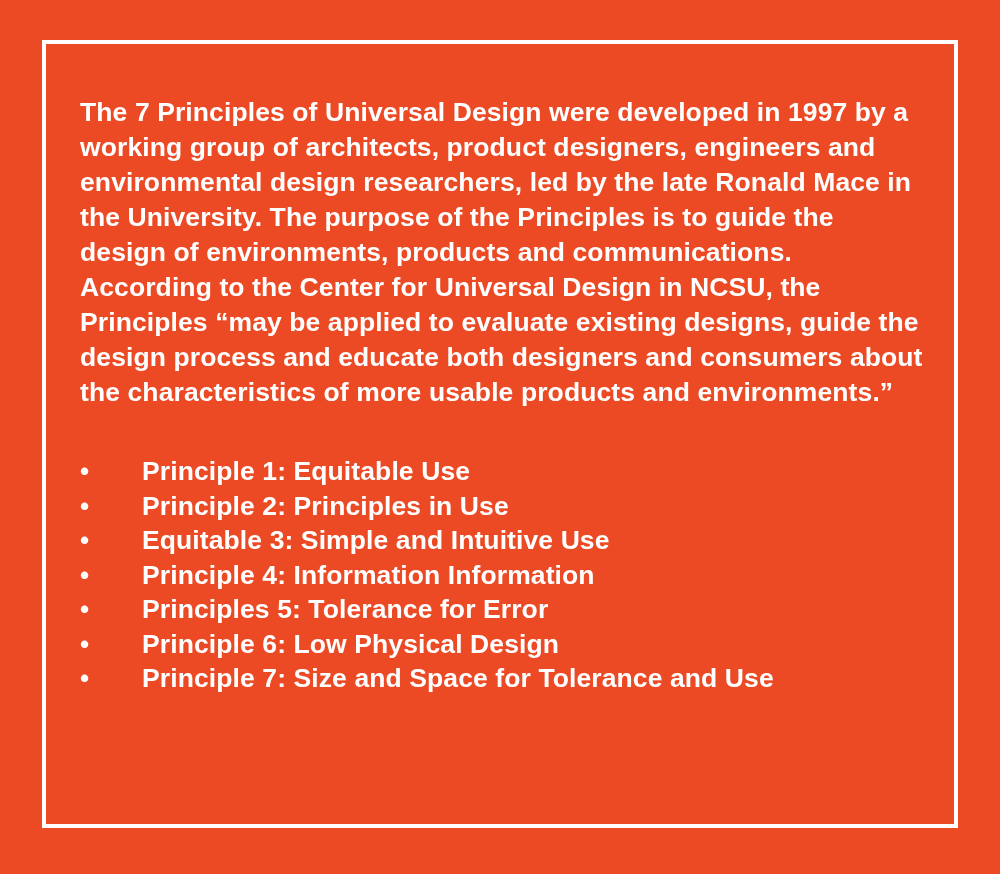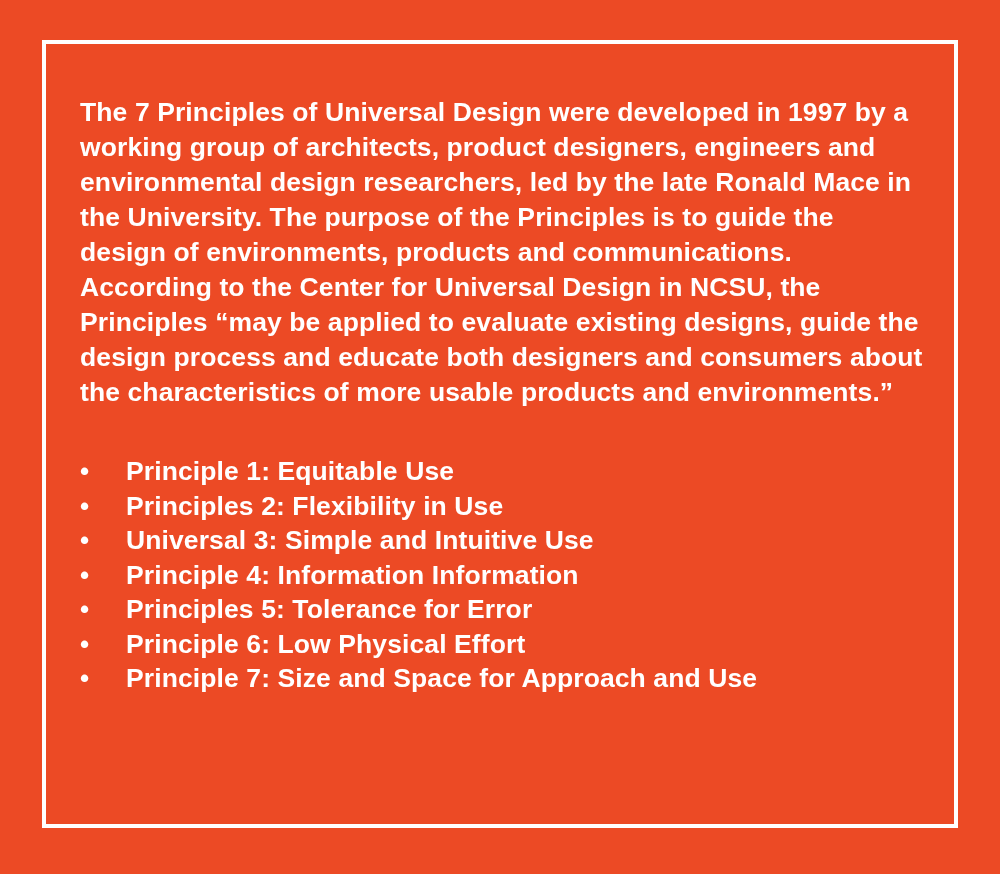--- a/index.html
+++ b/index.html
@@ -60,53 +60,54 @@
   }
   .bullet-mark {
     width: 46px;
     flex: 0 0 46px;
     text-align: left;
     font-size: 26px;
     line-height: 34.5px;
   }
   .bullet-text {
     flex: 1 1 auto;
+    margin-left: 16px;
   }
 </style>
 </head>
 <body>
 
 <div class="slide">
   <div class="frame"></div>
   <div class="content">
     <p class="paragraph">The 7 Principles of Universal Design were developed in 1997 by a working group of architects, product designers, engineers and environmental design researchers, led by the late Ronald Mace in the University. The purpose of the Principles is to guide the design of environments, products and communications. According to the Center for Universal Design in NCSU, the Principles “may be applied to evaluate existing designs, guide the design process and educate both designers and consumers about the characteristics of more usable products and environments.”</p>
     <ul class="bullet-list">
       <li>
         <span class="bullet-mark">•</span>
         <span class="bullet-text">Principle 1: Equitable Use</span>
       </li>
       <li>
         <span class="bullet-mark">•</span>
-        <span class="bullet-text">Principles 2: Flexibility in Use</span>
+        <span class="bullet-text">Principle 2: Principles in Use</span>
       </li>
       <li>
         <span class="bullet-mark">•</span>
-        <span class="bullet-text">Universal 3: Simple and Intuitive Use</span>
+        <span class="bullet-text">Equitable 3: Simple and Intuitive Use</span>
       </li>
       <li>
         <span class="bullet-mark">•</span>
         <span class="bullet-text">Principle 4: Information Information</span>
       </li>
       <li>
         <span class="bullet-mark">•</span>
         <span class="bullet-text">Principles 5: Tolerance for Error</span>
       </li>
       <li>
         <span class="bullet-mark">•</span>
-        <span class="bullet-text">Principle 6: Low Physical Effort</span>
+        <span class="bullet-text">Principle 6: Low Physical Design</span>
       </li>
       <li>
         <span class="bullet-mark">•</span>
-        <span class="bullet-text">Principle 7: Size and Space for Approach and Use</span>
+        <span class="bullet-text">Principle 7: Size and Space for Tolerance and Use</span>
       </li>
     </ul>
   </div>
 </div>
 
 </body></html>

